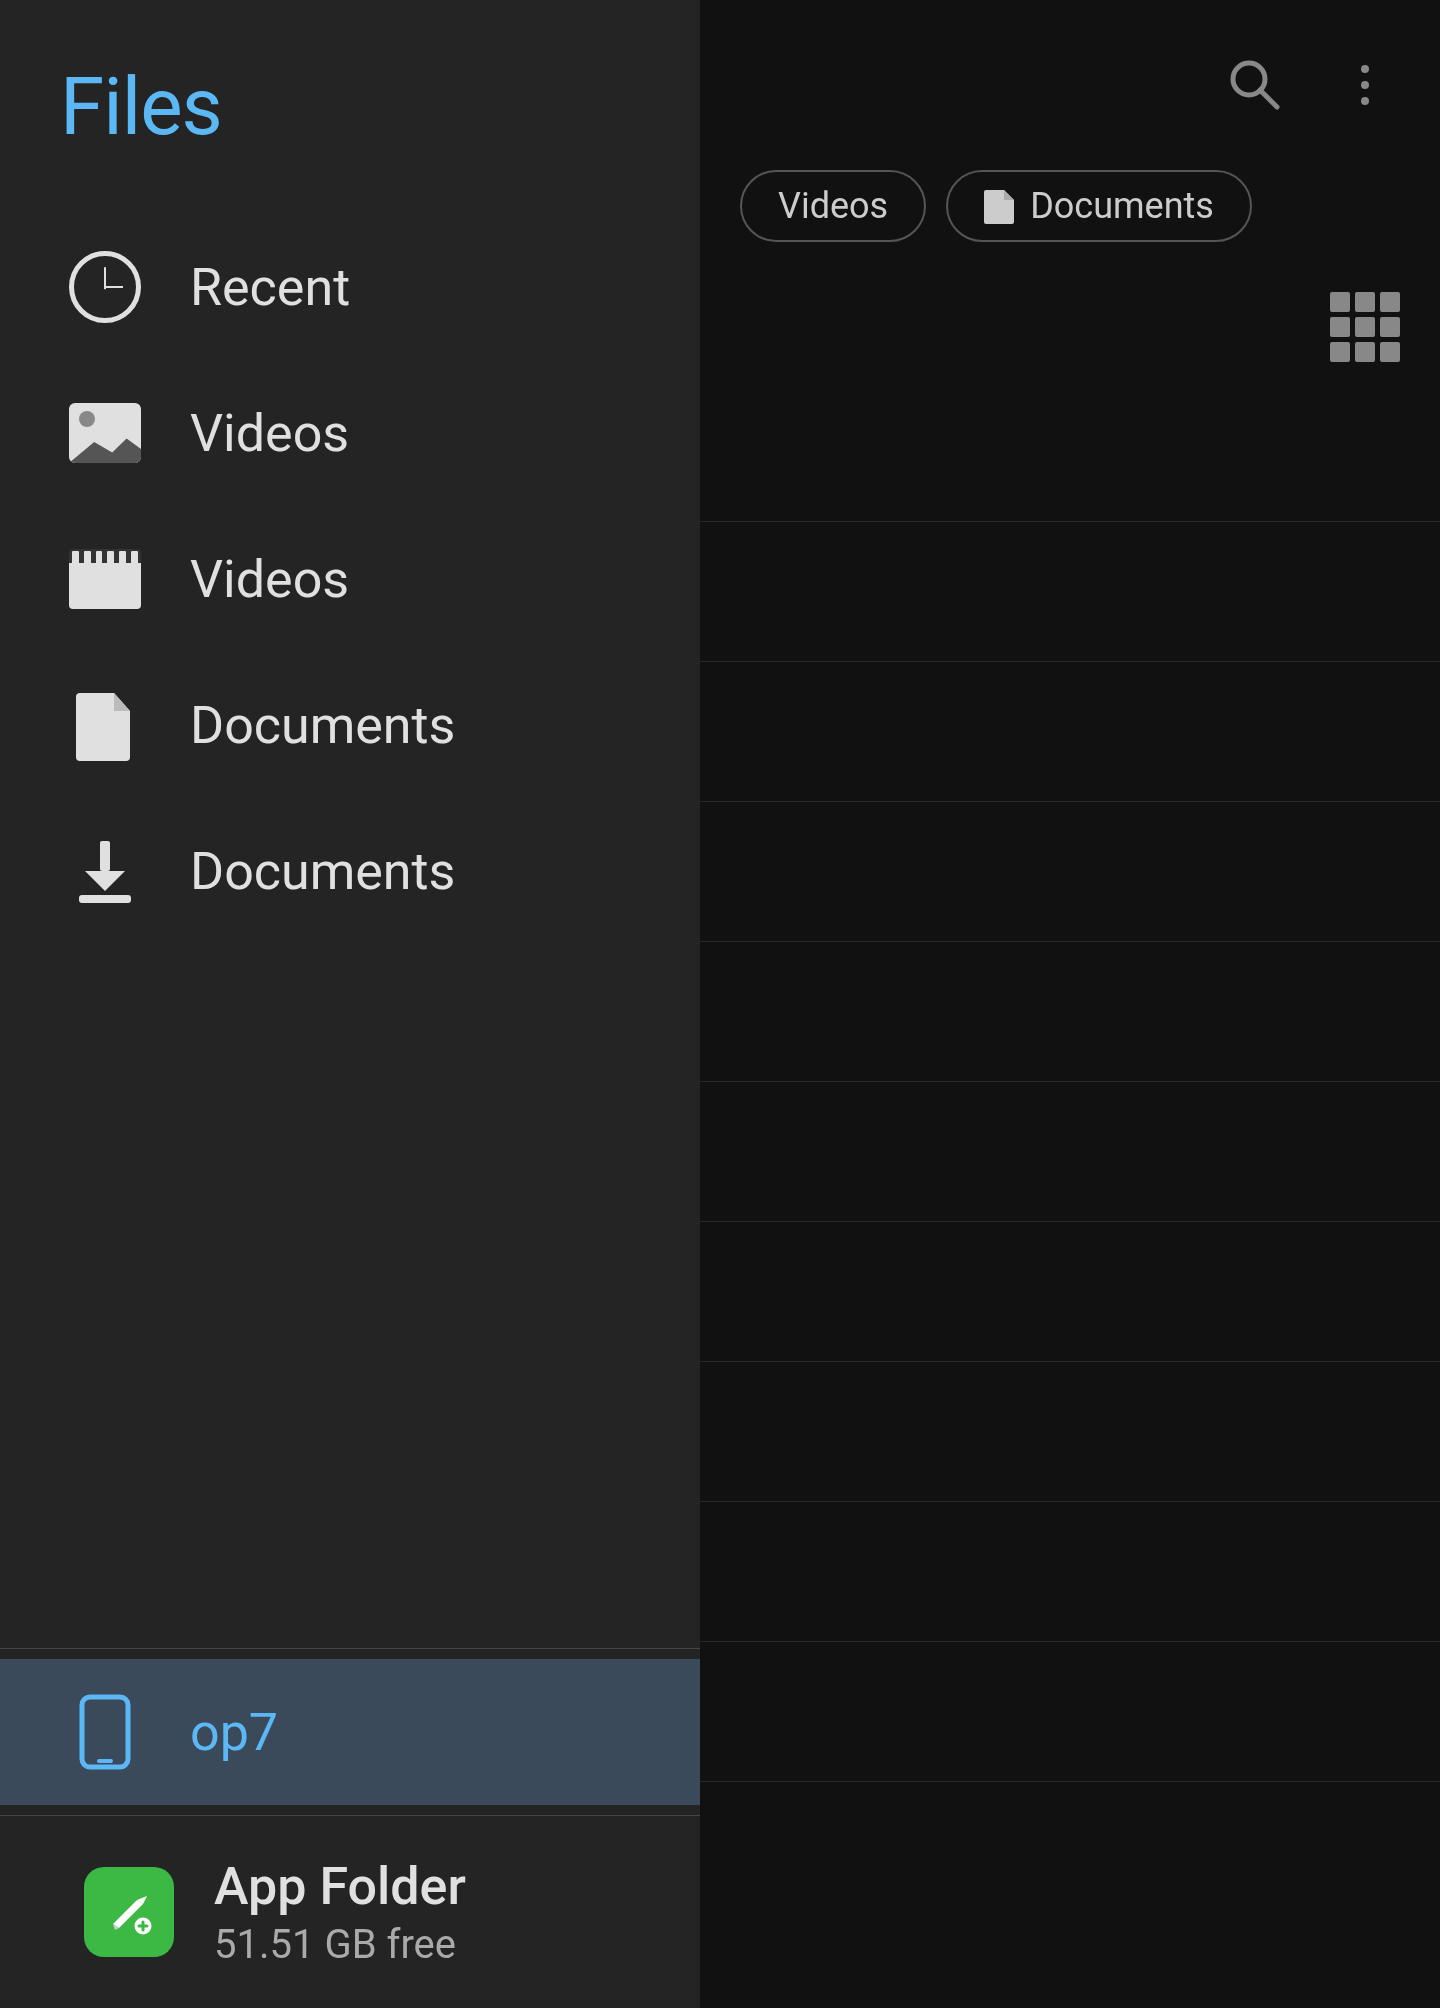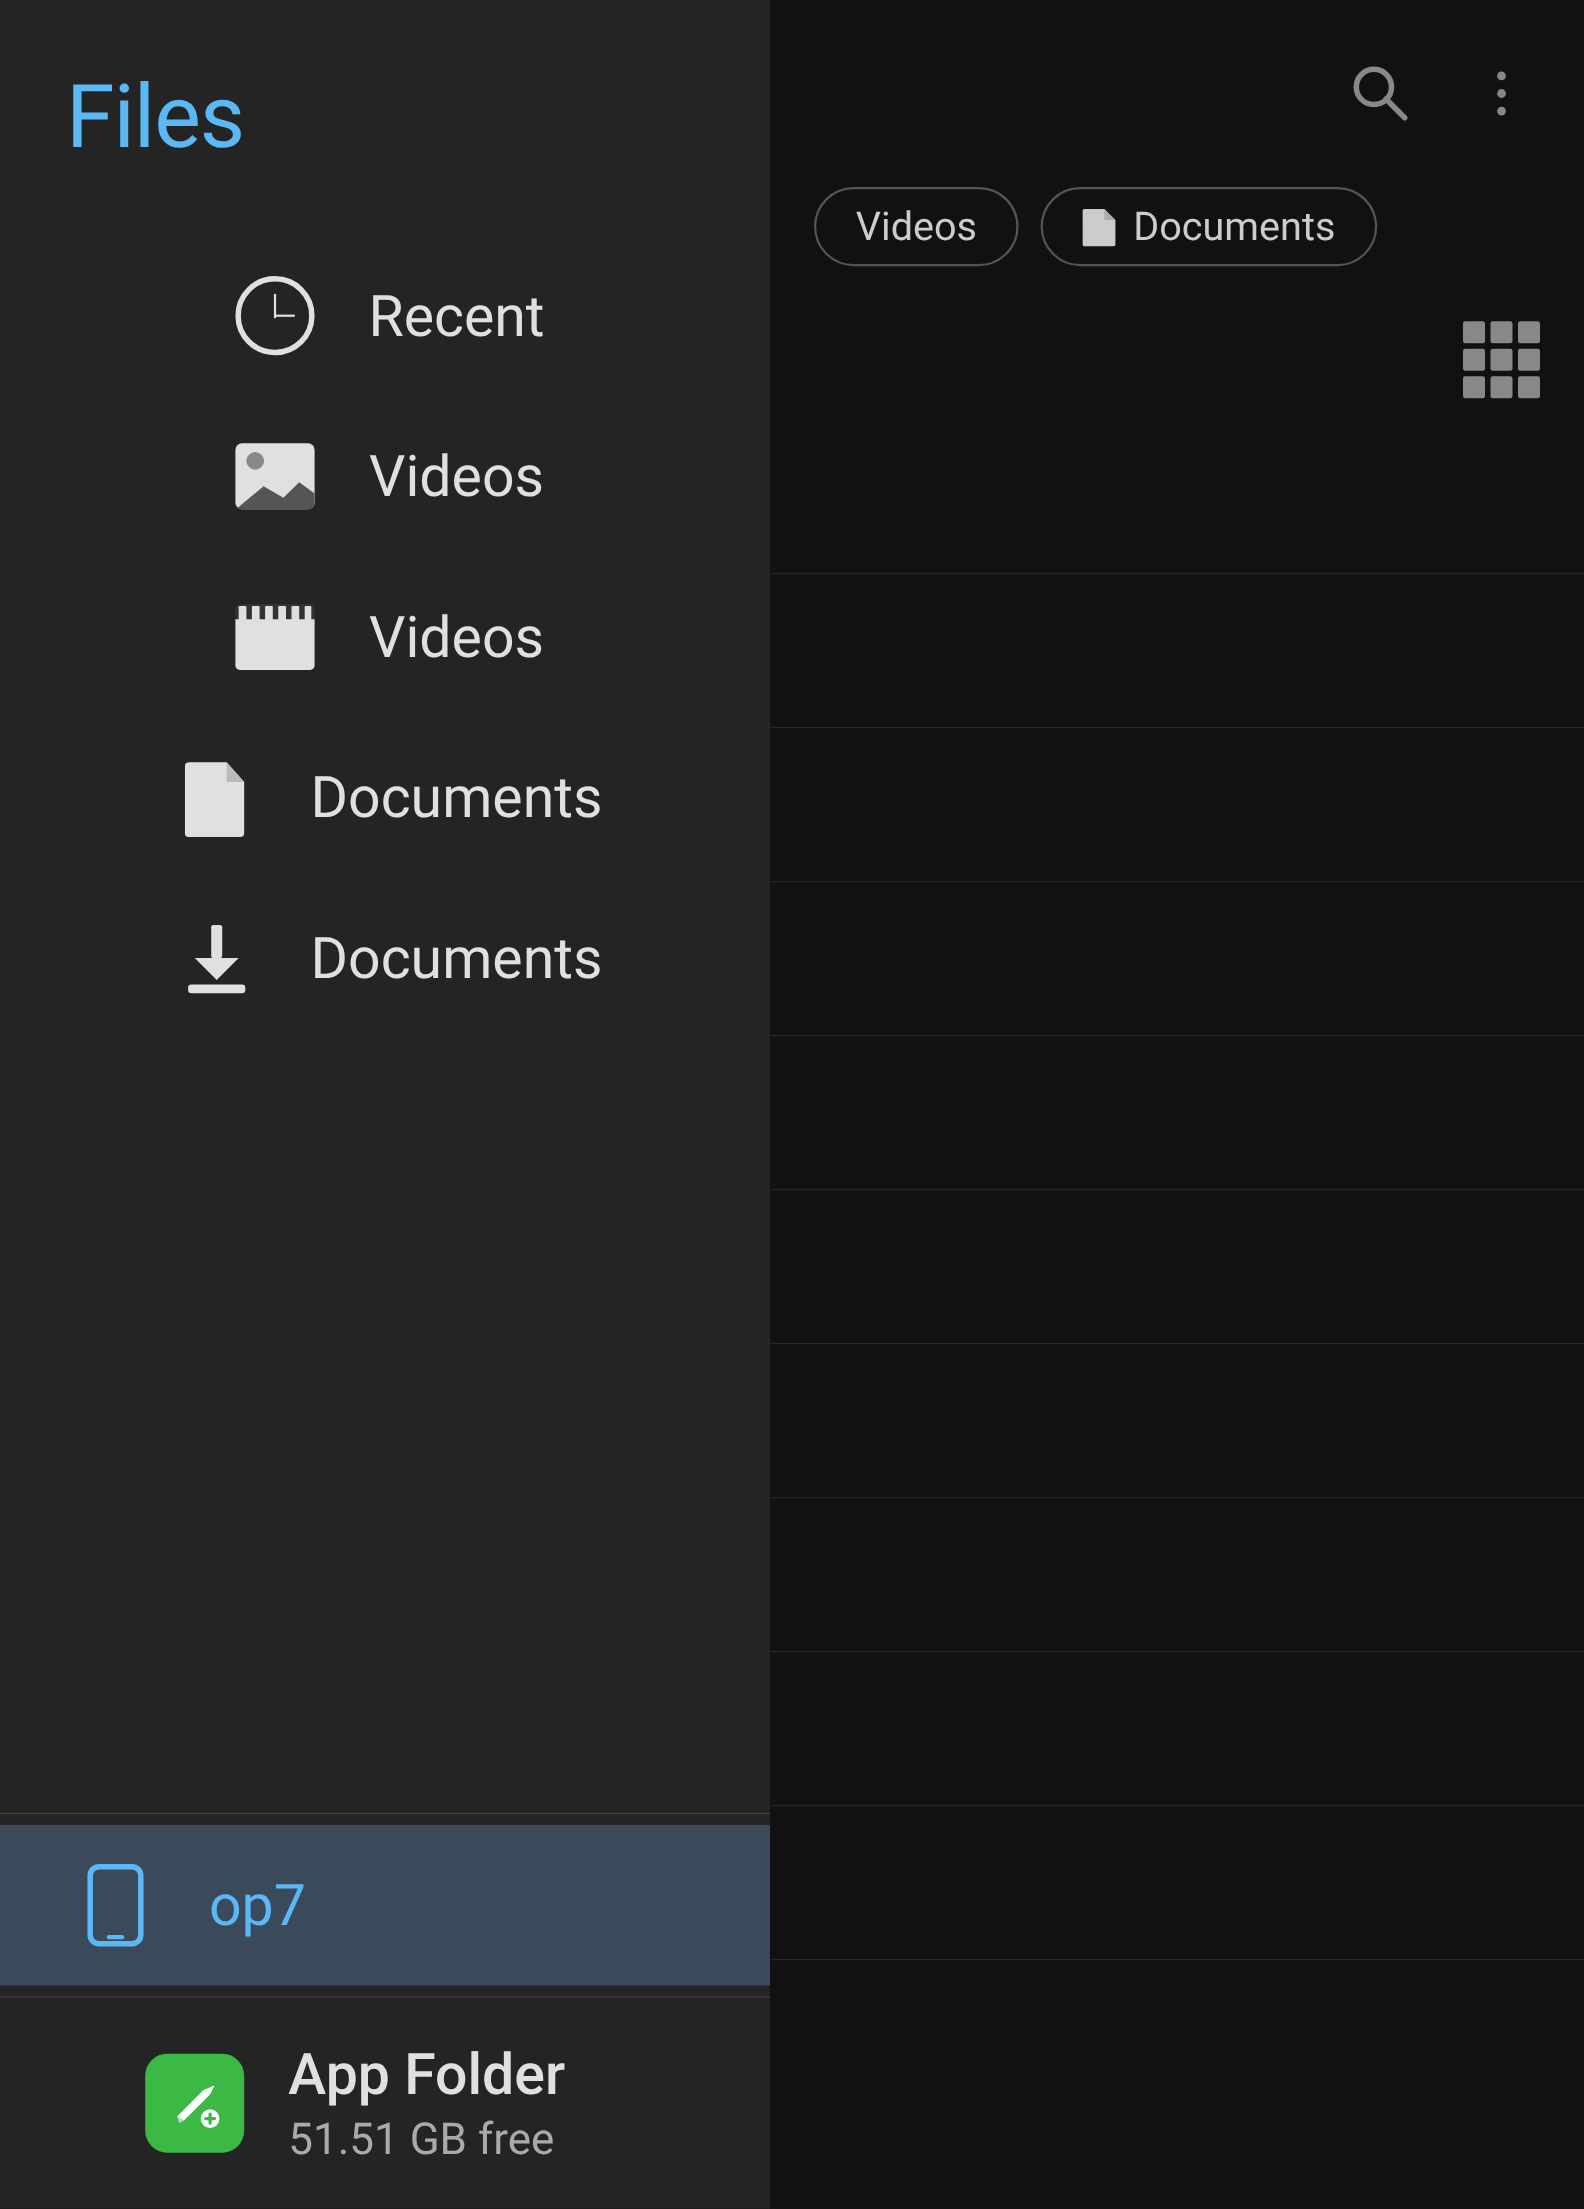--- a/index.html
+++ b/index.html
@@ -45,21 +45,20 @@
       padding: 20px 0;
       flex: 1;
     }
 
     .nav-item {
       display: flex;
       align-items: center;
       padding: 28px 60px;
       cursor: pointer;
       color: #e0e0e0;
-      justify-content: center;
     }
 
     .nav-icon {
       width: 90px;
       height: 90px;
       display: flex;
       align-items: center;
       justify-content: center;
       margin-right: 40px;
       flex-shrink: 0;
@@ -161,21 +160,20 @@
       font-size: 52px;
       font-weight: 400;
       color: #5bb8f5;
     }
 
     
     .app-folder-section {
       padding: 30px 60px 40px 84px;
       display: flex;
       align-items: center;
-      margin-left: 48px;
     }
 
     .app-folder-icon {
       width: 90px;
       height: 90px;
       background: #3cb944;
       border-radius: 20px;
       display: flex;
       align-items: center;
       justify-content: center;

